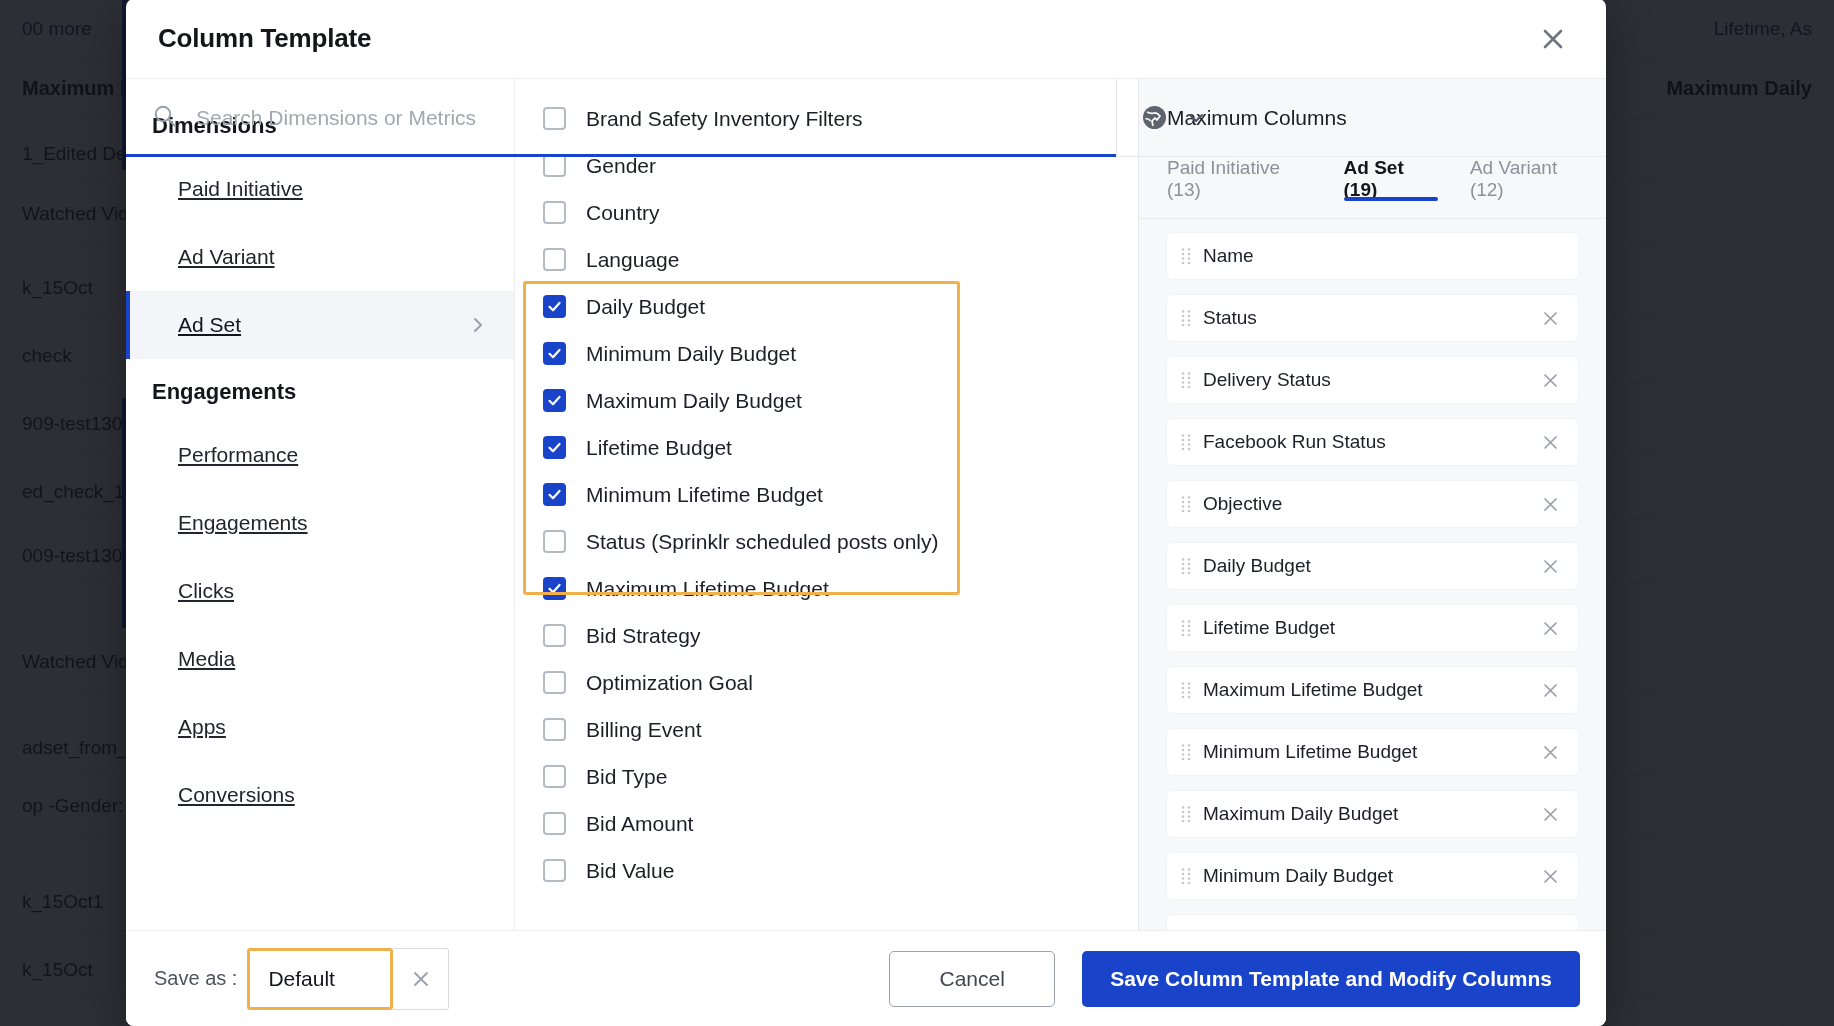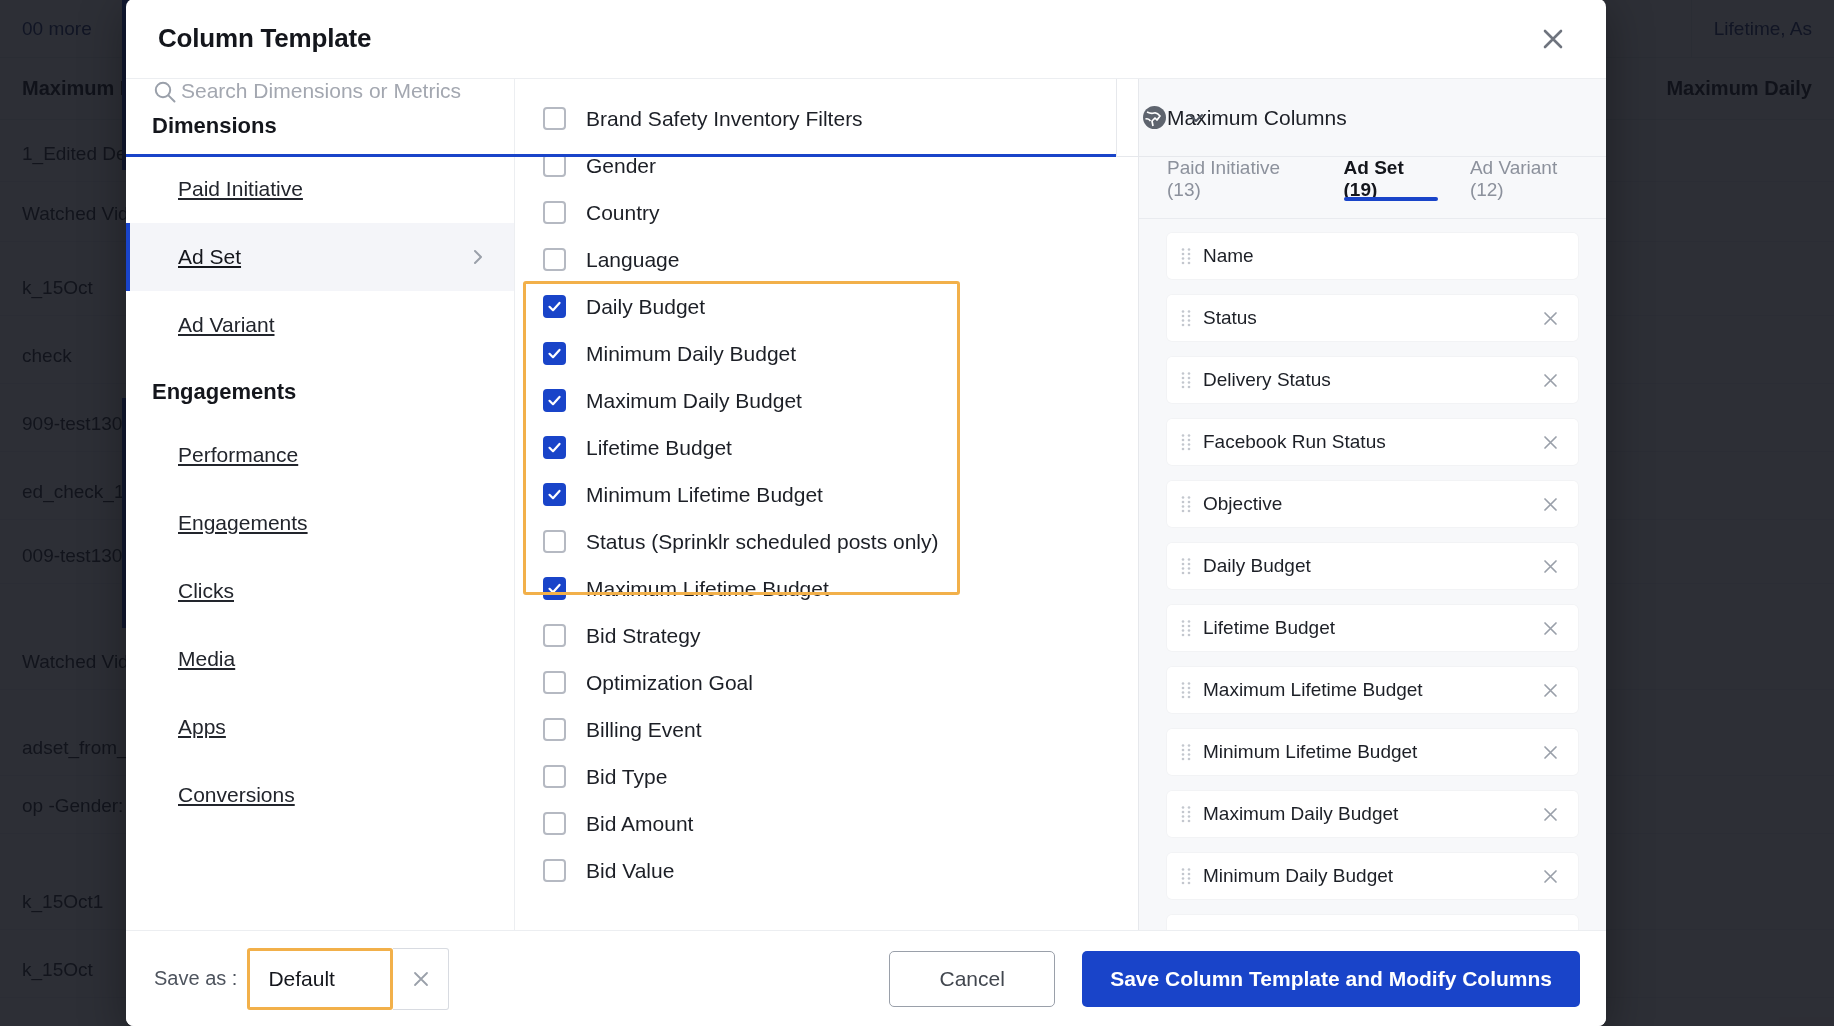--- a/index.html
+++ b/index.html
@@ -91,22 +91,22 @@
   .right-col { width: 468px; flex: 0 0 468px; background: #f7f8fa; border-left: 1px solid #e6e8ec; display: flex; flex-direction: column; min-height: 0; }
 
   
   .search-wrap {
     height: 78px; flex: 0 0 78px;
     display: flex; align-items: stretch;
     border-bottom: 1px solid #eceef1;
     position: relative;
   }
   .search-field {
-    flex: 1 1 auto; display: flex; align-items: flex-start;
-    padding-left: 26px; gap: 3px;
+    flex: 1 1 auto; display: flex; align-items: center;
+    padding-left: 26px; gap: 18px;
     position: relative;
   }
   .search-field::after {
     content: ""; position: absolute;
     left: 0; right: 0; bottom: -1px; height: 3px;
     background: #1944c9;
   }
   .search-input {
     border: none; outline: none; background: transparent;
     font-size: 21px; color: #20232a;
@@ -314,31 +314,31 @@
 
     <div class="left-col">
       <div class="nav-scroll">
 
         <div class="nav-group-title">Dimensions</div>
 
         <div class="nav-item">
           <span>Paid Initiative</span>
         </div>
 
+        <div class="nav-item">
+          <span>Ad Variant</span>
+        </div>
+
         <div class="nav-item active">
           <span>Ad Set</span>
           <span class="nav-chev">
             <svg width="20" height="20" viewBox="0 0 20 20" aria-hidden="true">
               <path d="M7 4 L13 10 L7 16" fill="none" stroke="#9aa0aa" stroke-width="2" stroke-linecap="round" stroke-linejoin="round"></path>
             </svg>
           </span>
-        </div>
-
-        <div class="nav-item">
-          <span>Ad Variant</span>
         </div>
 
         <div class="nav-group-title">Engagements</div>
 
         <div class="nav-item">
           <span>Performance</span>
         </div>
         <div class="nav-item">
           <span>Engagements</span>
         </div>

